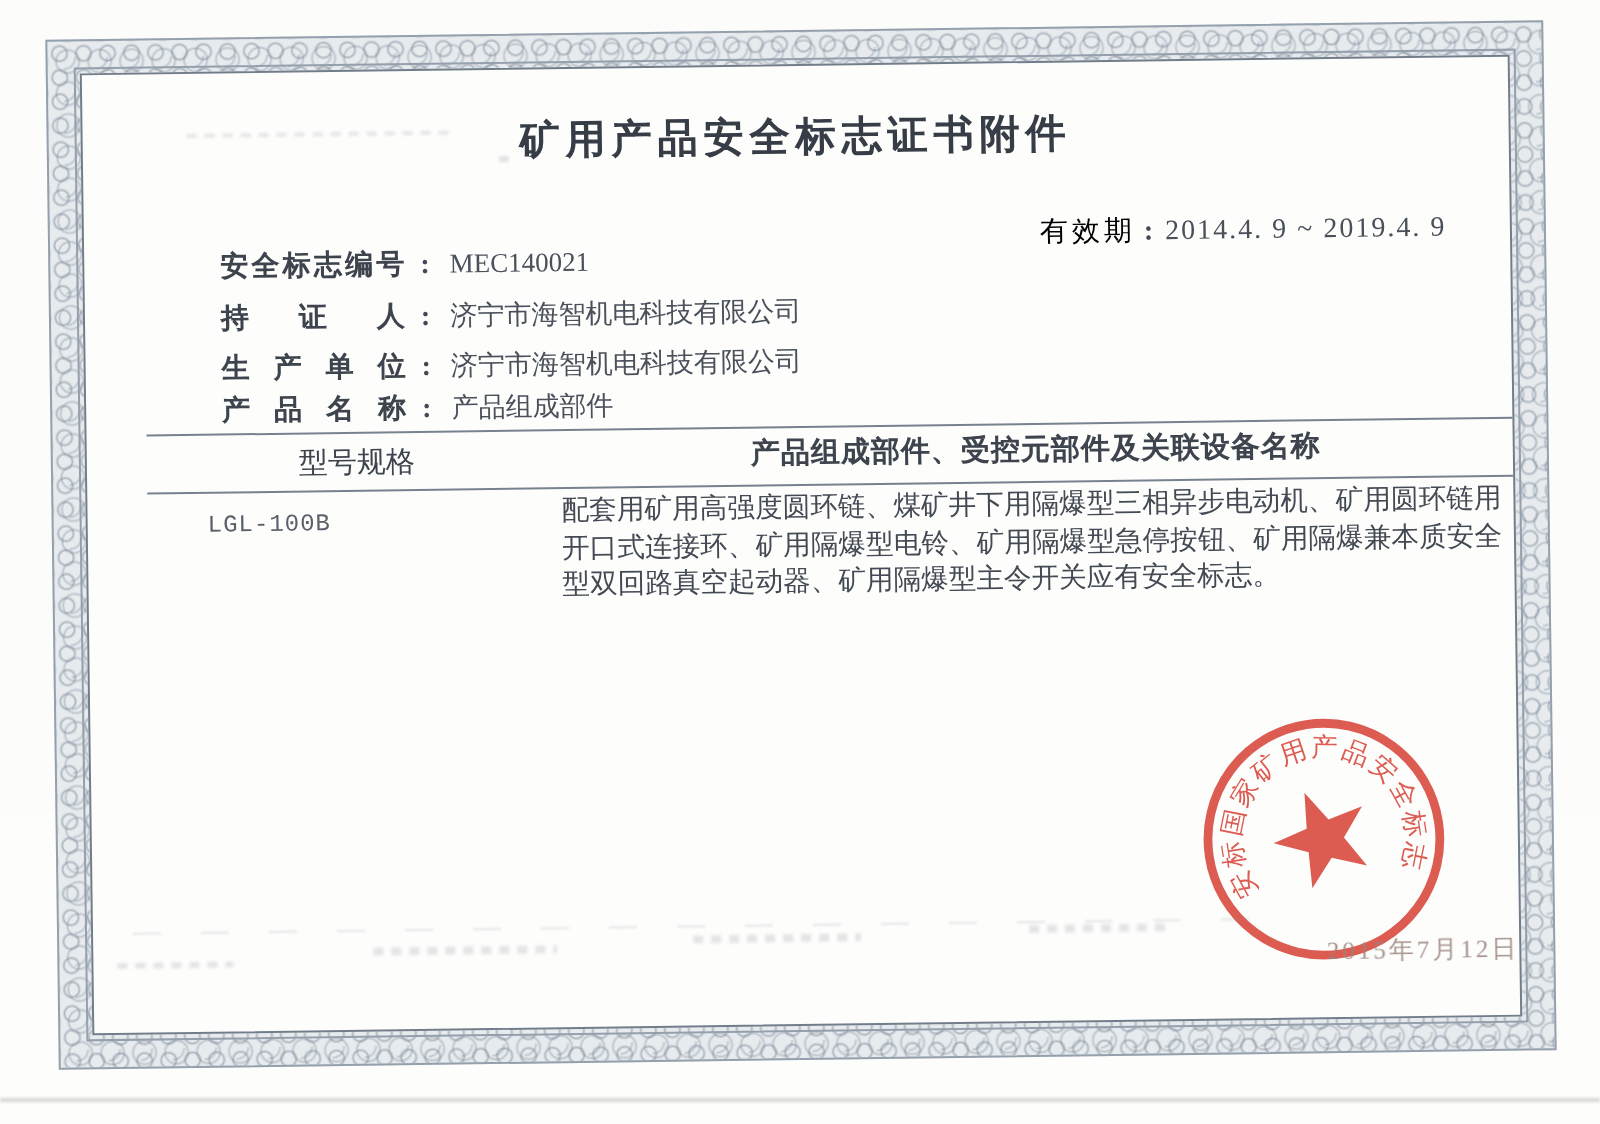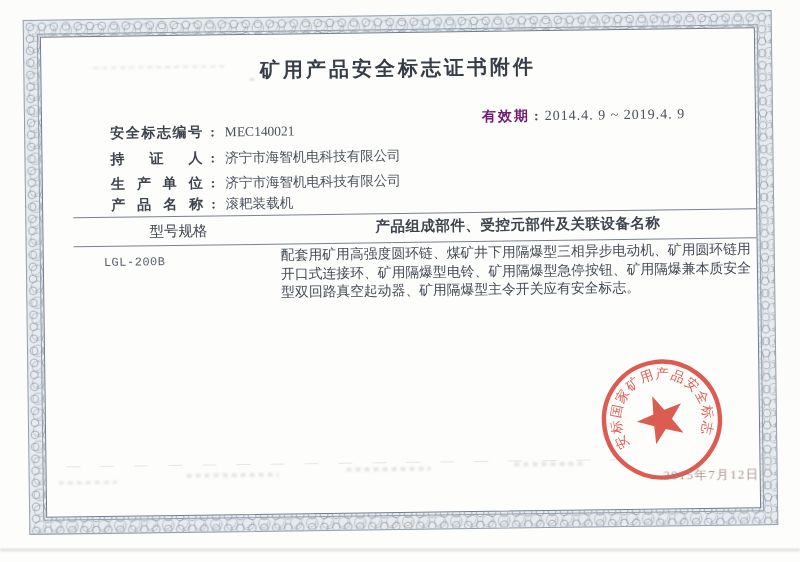--- a/index.html
+++ b/index.html
@@ -17,21 +17,21 @@
           radial-gradient(circle at 0% 0%,   rgba(255,255,255,0) 5px, rgba(118,132,148,.38) 5.6px, rgba(255,255,255,0) 6.8px);
         background-size:12px 12px,16px 16px,16px 16px;
         background-position:0 0,2px 2px,8px 8px;}
   .inner{position:absolute;left:17px;top:17px;right:17px;bottom:17px;background:#fdfdfc;
          border:1px solid #717d89;outline:1px solid #95a0ac;outline-offset:2px;}
 
   
   .title{position:absolute;left:0;right:0;top:22px;margin:0;text-align:center;
          font-size:20px;font-weight:bold;letter-spacing:3px;color:#373d46;}
   .valid-row{position:absolute;left:440px;top:76px;font-size:14px;white-space:nowrap;}
-  .valid-row .vlabel{font-weight:bold;letter-spacing:2px;color:#701a75;}
+  .valid-row .vlabel{font-weight:normal;letter-spacing:2px;color:#000000;margin-left:38px;}
   .valid-row .colon{margin:0 6px 0 4px;font-weight:bold;}
   .valid-row .vvalue{font-family:"Liberation Serif","DejaVu Serif",serif;letter-spacing:1px;color:#49505a;}
 
   .field{position:absolute;left:68px;font-size:14px;white-space:nowrap;}
   .f1{top:88px;} .f2{top:114px;} .f3{top:139px;} .f4{top:160px;}
   .flabel{display:inline-block;width:92px;text-align:justify;text-align-last:justify;
           font-weight:bold;color:#3d444d;}
   .field .colon{margin:0 10px 0 8px;font-weight:bold;}
   .fvalue{font-size:13.5px;color:#4a515b;}
 
@@ -89,29 +89,29 @@
       <div class="field f1">
         <span class="flabel">安全标志编号</span><span class="colon">:</span><span class="fvalue">MEC140021</span>
       </div>
       <div class="field f2">
         <span class="flabel">持证人</span><span class="colon">:</span><span class="fvalue">济宁市海智机电科技有限公司</span>
       </div>
       <div class="field f3">
         <span class="flabel">生产单位</span><span class="colon">:</span><span class="fvalue">济宁市海智机电科技有限公司</span>
       </div>
       <div class="field f4">
-        <span class="flabel">产品名称</span><span class="colon">:</span><span class="fvalue">滚耙装载机</span>
+        <span class="flabel">产品名称</span><span class="colon">:</span><span class="fvalue">产品组成部件</span>
       </div>
 
       <div class="tline tl1"></div>
       <div class="th-model">型号规格</div>
       <div class="th-comp">产品组成部件、受控元部件及关联设备名称</div>
       <div class="tline tl2"></div>
 
-      <div class="cell-model">LGL-200B</div>
+      <div class="cell-model">LGL-100B</div>
       <div class="cell-comp">配套用矿用高强度圆环链、煤矿井下用隔爆型三相异步电动机、矿用圆环链用开口式连接环、矿用隔爆型电铃、矿用隔爆型急停按钮、矿用隔爆兼本质安全型双回路真空起动器、矿用隔爆型主令开关应有安全标志。</div>
 
       <svg class="seal" viewBox="0 0 200 200" xmlns="http://www.w3.org/2000/svg">
         <g transform="rotate(-8 100 100)">
           <circle cx="100" cy="100" r="92" fill="none" stroke-width="7" stroke="#dc4b40"></circle>
           <polygon transform="rotate(-14 100 100)" points="100,60 109.4,87.1 138,87.6 115.2,104.9 123.5,132.4 100,116 76.5,132.4 84.8,104.9 62,87.6 90.6,87.1" fill="#dc4b40"></polygon>
           <defs>
             <path id="sealArc" d="M 42.8,133 A 66,66 0 1 1 157.2,133" fill="none"></path>
           </defs>
           <text font-size="21" letter-spacing="2" font-family="Liberation Serif, DejaVu Serif, serif" fill="#dc4b40">

